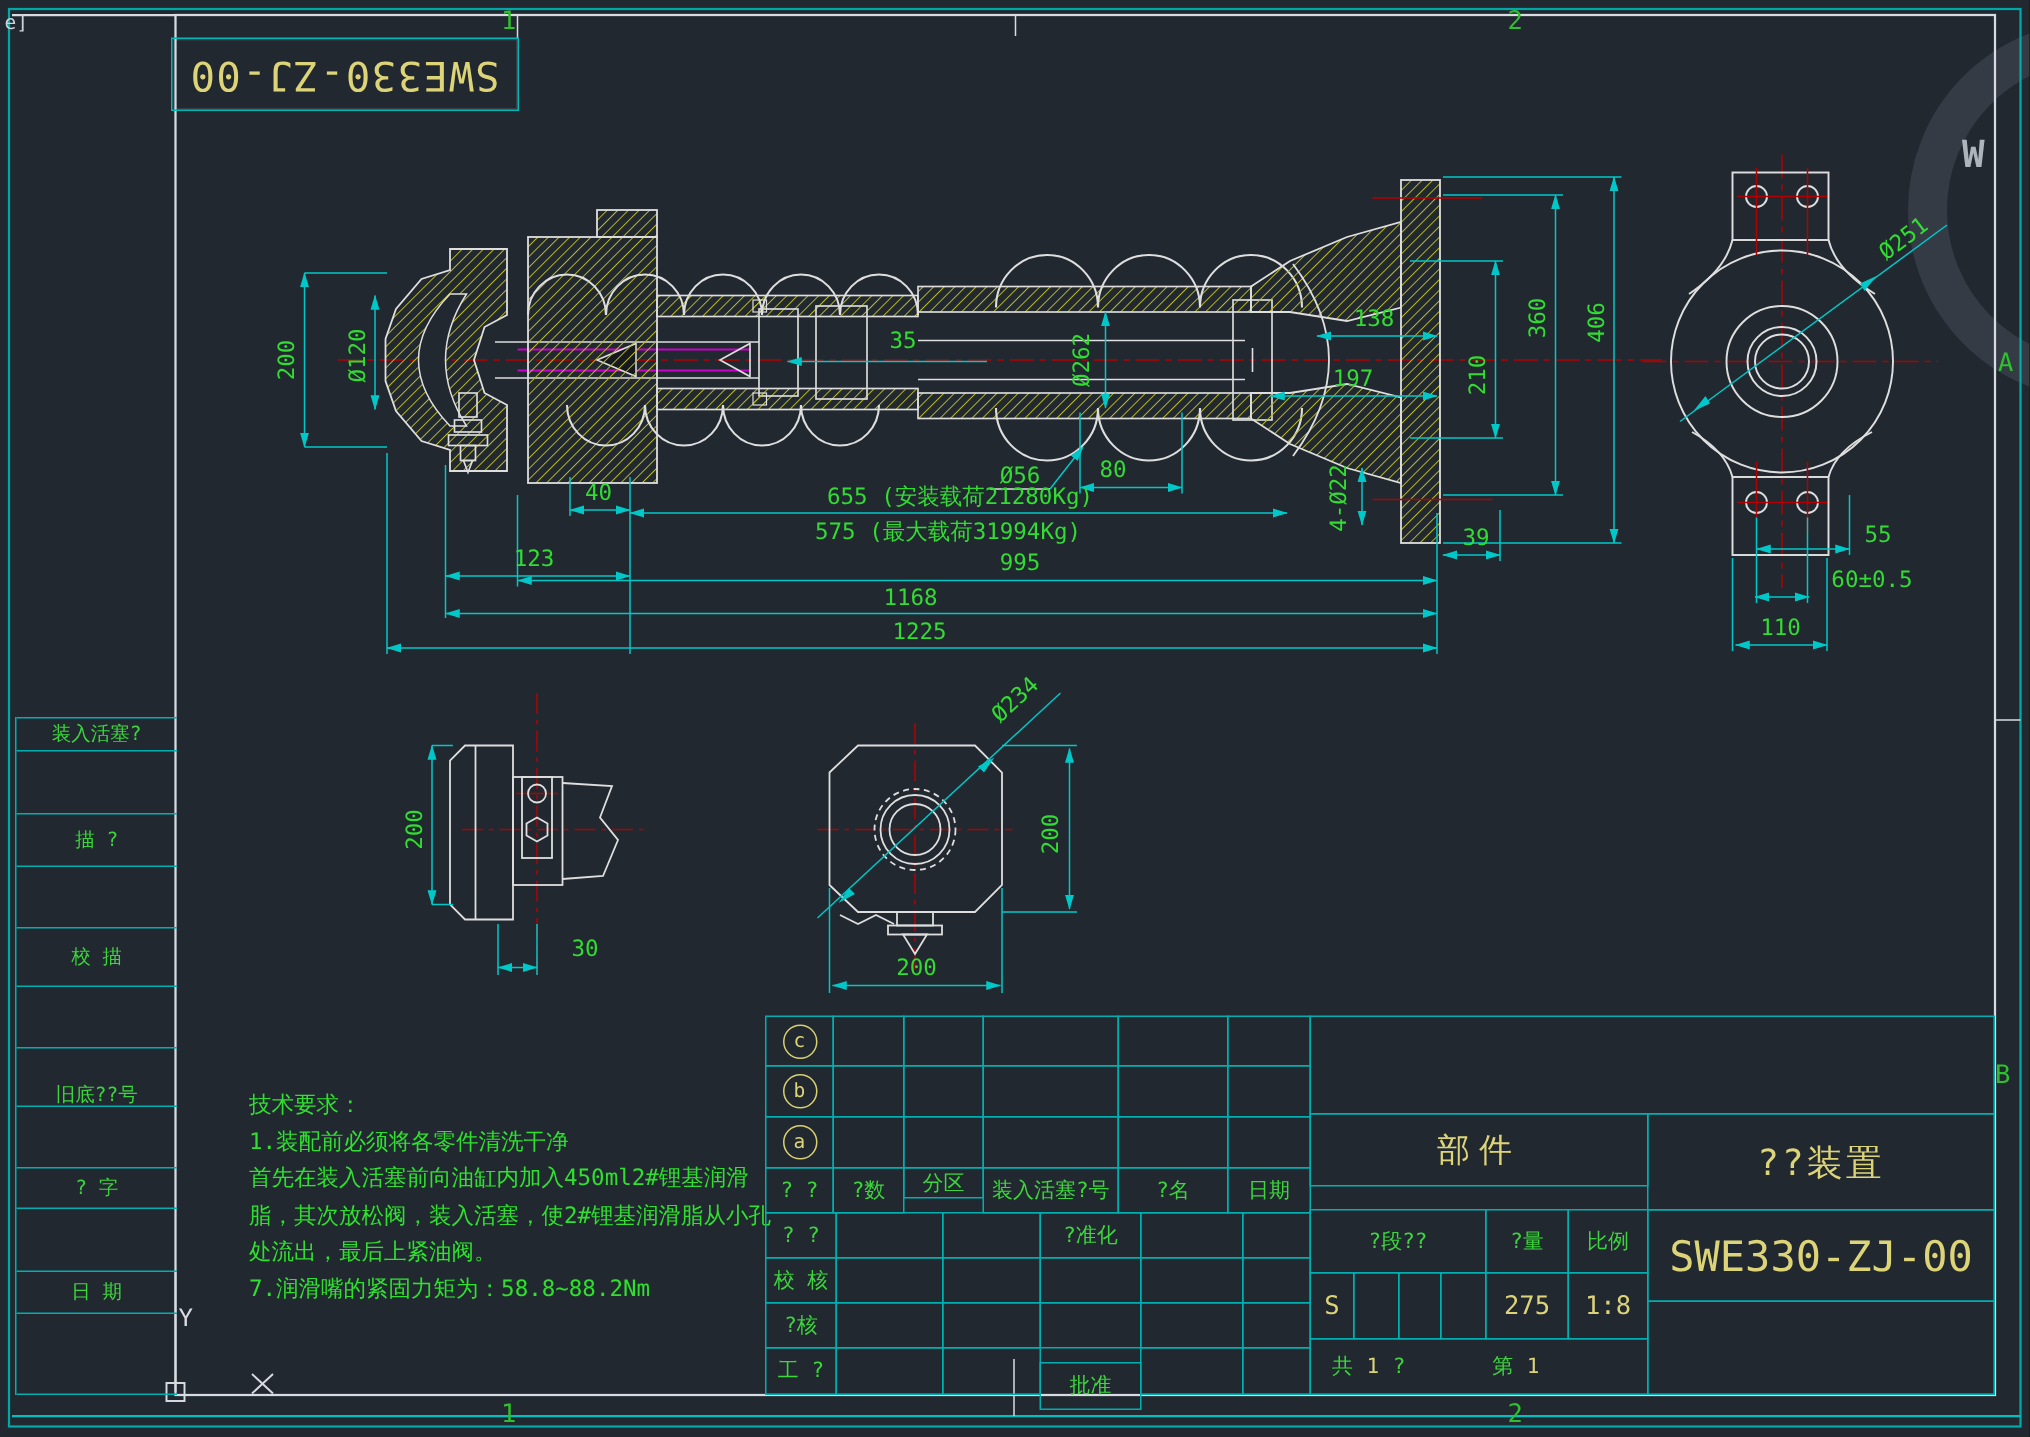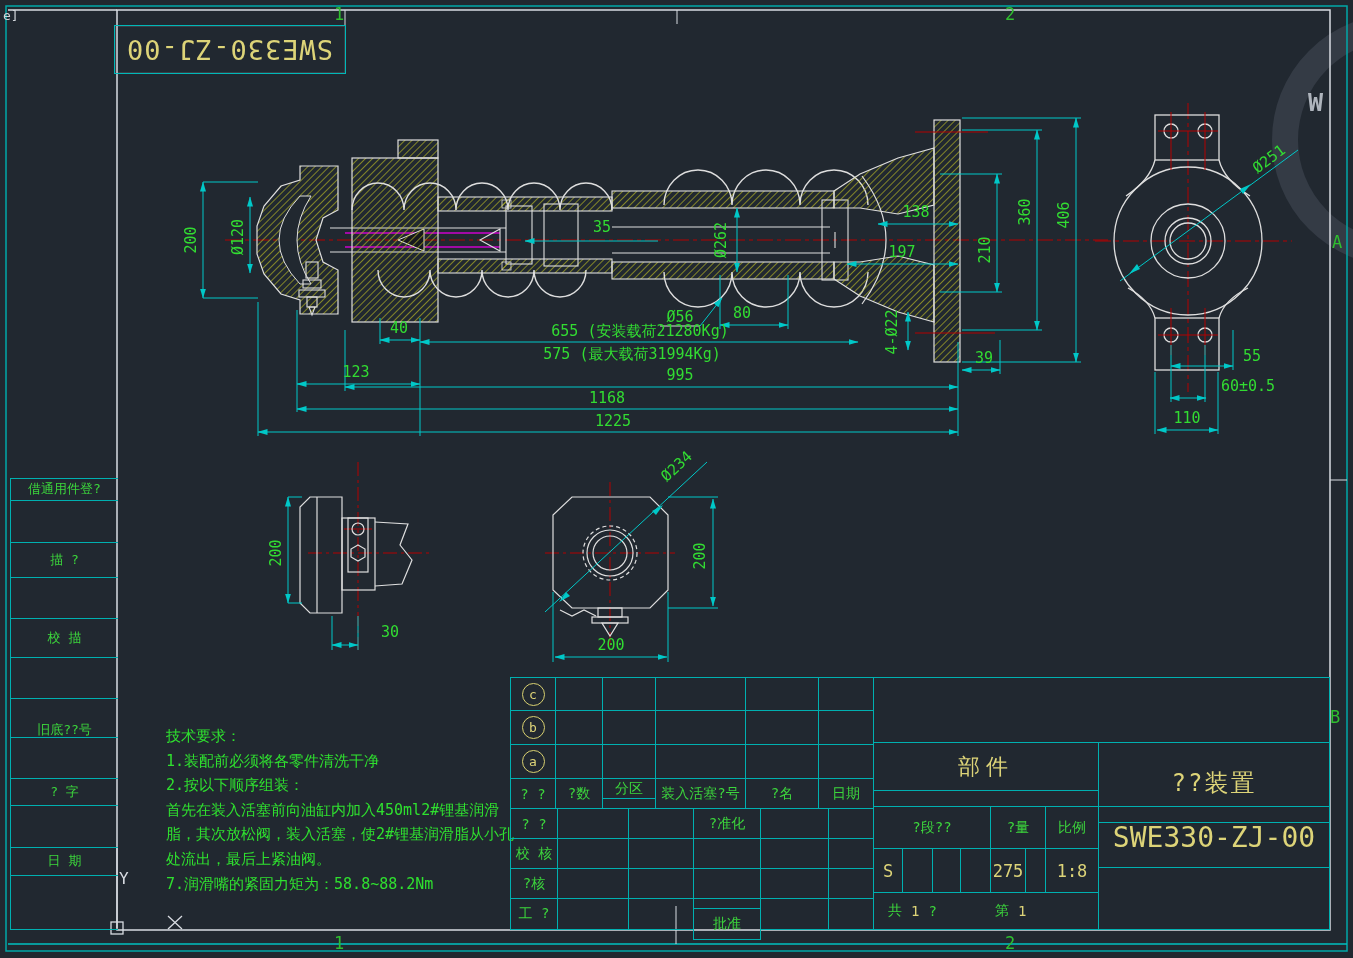--- a/index.html
+++ b/index.html
@@ -319,32 +319,31 @@
     <div class="sb-line" style="top:99px"></div>
     <div class="sb-line" style="top:140px"></div>
     <div class="sb-line" style="top:179px"></div>
     <div class="sb-line" style="top:220px"></div>
     <div class="sb-line" style="top:259px"></div>
     <div class="sb-line" style="top:300px"></div>
     <div class="sb-line" style="top:327px"></div>
     <div class="sb-line" style="top:369px"></div>
     <div class="sb-line" style="top:397px"></div>
     <div class="sb-line" style="top:451px"></div>
-    <div class="sb-label" style="top:0;height:22px">借通用件登?</div>
+    <div class="sb-label" style="top:0;height:22px">装入活塞?</div>
     <div class="sb-label" style="top:64px;height:35px">描 ?</div>
     <div class="sb-label" style="top:140px;height:39px">校 描</div>
     <div class="sb-label" style="top:232px;height:39px">旧底??号</div>
     <div class="sb-label" style="top:300px;height:27px">? 字</div>
     <div class="sb-label" style="top:369px;height:28px">日 期</div>
   </div>
 
   <div id="techreq" class="abs">
     <div>技术要求：</div>
     <div>1.装配前必须将各零件清洗干净</div>
-    <div>2.按以下顺序组装：</div>
     <div>首先在装入活塞前向油缸内加入450ml2#锂基润滑</div>
     <div>脂，其次放松阀，装入活塞，使2#锂基润滑脂从小孔</div>
     <div>处流出，最后上紧油阀。</div>
     <div>7.润滑嘴的紧固力矩为：58.8~88.2Nm</div>
   </div>
 
   <div id="tblock" class="abs">
 
     <div class="cell" style="left:0;top:0;width:46px;height:34px">
         <span class="rev-circ">c</span>
@@ -398,29 +397,29 @@
     <div class="cell" style="left:318px;top:191px;width:46px;height:31px"></div>
     <div class="cell" style="left:0;top:221px;width:48px;height:32px">工 ?</div>
     <div class="cell" style="left:47px;top:221px;width:72px;height:32px"></div>
     <div class="cell" style="left:118px;top:221px;width:66px;height:32px"></div>
     <div class="cell" style="left:183px;top:231px;width:68px;height:32px">批准</div>
     <div class="cell" style="left:250px;top:221px;width:69px;height:32px"></div>
     <div class="cell" style="left:318px;top:221px;width:46px;height:32px"></div>
 
     <div class="cell" style="left:363px;top:0;width:457px;height:66px"></div>
     <div class="cell big" style="left:363px;top:65px;width:226px;height:49px;font-size:22px;letter-spacing:6px">部件</div>
-    <div class="cell big" style="left:588px;top:65px;width:232px;height:81px;font-size:24px;letter-spacing:2px">??装置</div>
+    <div class="cell big" style="left:588px;top:65px;width:232px;height:65px;font-size:24px;letter-spacing:2px">??装置</div>
     <div class="cell" style="left:363px;top:129px;width:118px;height:43px">?段??</div>
     <div class="cell" style="left:480px;top:129px;width:56px;height:43px">?量</div>
     <div class="cell" style="left:535px;top:129px;width:54px;height:43px">比例</div>
     <div class="cell big" style="left:363px;top:171px;width:30px;height:45px;font-size:17px">S</div>
     <div class="cell" style="left:392px;top:171px;width:31px;height:45px"></div>
     <div class="cell" style="left:422px;top:171px;width:29px;height:45px"></div>
     <div class="cell" style="left:450px;top:171px;width:31px;height:45px"></div>
-    <div class="cell big" style="left:480px;top:171px;width:36px;height:45px;font-size:17px">275</div>
+    <div class="cell big" style="left:480px;top:171px;width:56px;height:45px;font-size:17px">275</div>
     <div class="cell big" style="left:535px;top:171px;width:54px;height:45px;font-size:17px">1:8</div>
     <div class="cell" style="left:363px;top:215px;width:226px;height:38px;justify-content:flex-start;padding-left:14px;gap:9px">
       <span>共</span>
       <span class="ytxt">1</span>
       <span>?</span>
       <span style="width:40px"></span>
       <span>第</span>
       <span class="ytxt">1</span>
     </div>
     <div class="cell big" style="left:588px;top:129px;width:232px;height:62px;font-size:28px">SWE330-ZJ-00</div>

